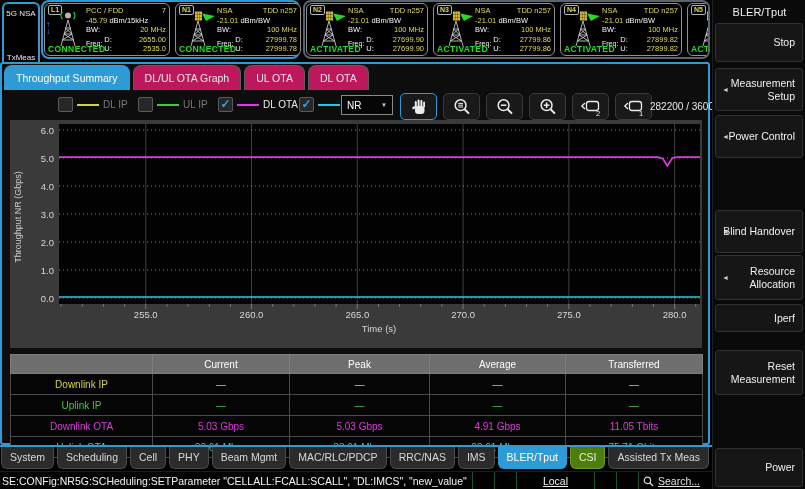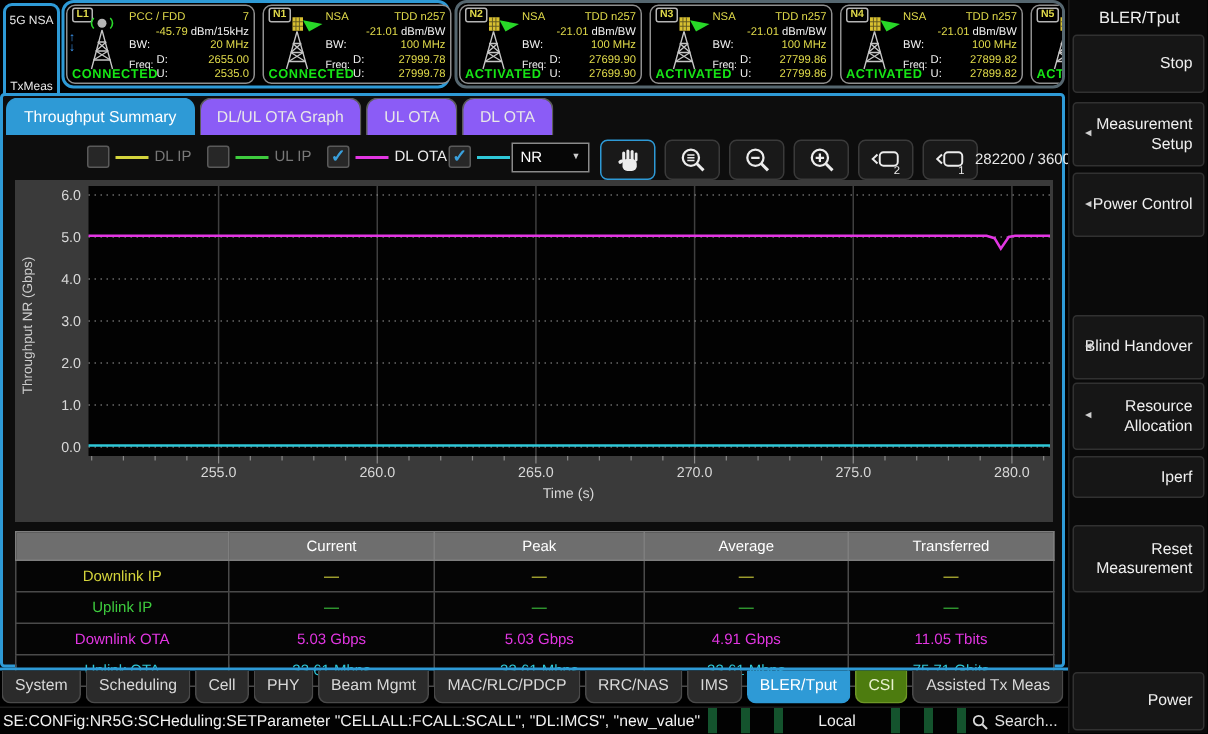--- a/index.html
+++ b/index.html
@@ -15,21 +15,21 @@
     display:flex;gap:5px;padding:1px;box-sizing:border-box;background:#000;}
   .cellgroup.activated{border-color:#55666f;overflow:hidden;}
   .cellbox{position:relative;width:120px;height:51px;background:#000;border:1px solid #8f8f8f;
     border-radius:6px;flex:none;}
   .cellbadge{position:absolute;top:1px;left:3px;font-size:7px;font-weight:bold;color:#e0da4a;
     border:1px solid #b5b5b5;border-radius:2px;padding:0 2px;line-height:8px;}
   .ant{position:absolute;left:7px;top:7px;}
   .updown{position:absolute;left:1px;top:17px;color:#3f9fff;font-size:8px;line-height:7px;text-align:center;}
   .cellinfo{position:absolute;left:41px;top:2px;right:3px;font-size:7.5px;line-height:9.5px;color:#fff;}
   .rjb{display:flex;justify-content:space-between;}
-  .rright{text-align:right;}
+  .rright{text-align:left;}
   .y{color:#e0da4a;}
   .w{color:#f2f2f2;}
   .rf{display:grid;grid-template-columns:auto 1fr;column-gap:2px;align-items:center;}
   .freqlbl{font-size:7px;color:#f2f2f2;}
   .cellstatus{position:absolute;bottom:1px;left:3px;color:#16e516;font-weight:bold;font-size:8.5px;
     letter-spacing:.4px;white-space:nowrap;}
 
   
   .rpanel{position:absolute;left:712px;top:0;width:93px;height:489px;background:#0a0a0a;
     border-left:1px solid #1e1e1e;}
@@ -38,21 +38,21 @@
     border:1px solid #313131;border-radius:3px;color:#f0f0f0;font-size:10.5px;line-height:1.2;
     display:flex;align-items:center;justify-content:flex-end;text-align:right;padding:2px 7px;}
   .subarrow{position:absolute;left:6px;top:50%;transform:translateY(-50%);font-size:7px;color:#cfcfcf;}
   .morearrow{font-size:8px;margin-left:2px;color:#f0f0f0;}
 
   
   .frame{position:absolute;left:0;top:62px;width:710px;height:383px;border:2px solid #2e9ad6;
     border-radius:3px;background:#0d0d0d;box-sizing:border-box;}
   
   .tabs{position:absolute;left:2px;top:1px;height:25px;display:flex;gap:3px;}
-  .tab{padding:0 11px;line-height:24px;font-size:10.5px;color:#e8e8e8;background:#8b5cf6;
+  .tab{padding:0 11px;line-height:24px;font-size:10.5px;color:#e8e8e8;background:#be185d;
     border:1px solid #5c5c5c;border-bottom:none;border-radius:8px 8px 0 0;white-space:nowrap;}
   .tab.active{background:#2e9ad6;border-color:#2e9ad6;color:#fff;}
   
   .legitem{position:absolute;top:33px;display:flex;align-items:center;gap:4px;height:15px;}
   .chk{width:13px;height:13px;background:#272727;border:1px solid #5a5a5a;border-radius:2px;
     display:flex;align-items:center;justify-content:center;color:#3aa0dc;font-size:12px;
     font-weight:bold;line-height:13px;}
   .swatch{width:22px;height:2px;}
   .leglbl{font-size:10px;color:#ececec;}
   .legitem.off .leglbl{color:#787878;}
@@ -83,21 +83,21 @@
   .btabs{position:absolute;left:1px;top:447px;height:22px;display:flex;gap:3px;}
   .btab{background:#2b2b2b;color:#d8d8d8;border:1px solid #4a4a4a;border-top:none;
     border-radius:0 0 6px 6px;padding:0 8px;line-height:20px;font-size:10.5px;white-space:nowrap;}
   .btab.active{background:#2e9ad6;border-color:#2e9ad6;color:#fff;}
   .btab.csi{background:#4d7c0f;border-color:#6e9727;color:#e9f2cf;}
 
   
   .statusbar{position:absolute;left:0;top:471px;width:712px;height:18px;background:#020202;
     border-top:1px solid #1c1c1c;display:flex;align-items:center;}
   .cmdtext{flex:1;font-size:10.5px;color:#f2f2f2;white-space:nowrap;overflow:hidden;padding-left:2px;}
-  .scell{height:100%;border-left:6px solid #14532d;display:flex;align-items:center;justify-content:center;box-sizing:border-box;}
+  .scell{height:100%;border-left:1px solid #14532d;display:flex;align-items:center;justify-content:center;box-sizing:border-box;text-decoration:underline;}
   .scell.blank{width:22px;}
   .scell.local{width:78px;color:#f0f0f0;font-size:10.5px;}
   .scell.search{width:74px;gap:4px;color:#e0e0e0;font-size:10.5px;justify-content:flex-start;padding-left:4px;}
 </style>
 </head>
 <body>
 
 <div class="screen">
 
   <div class="topstrip">

